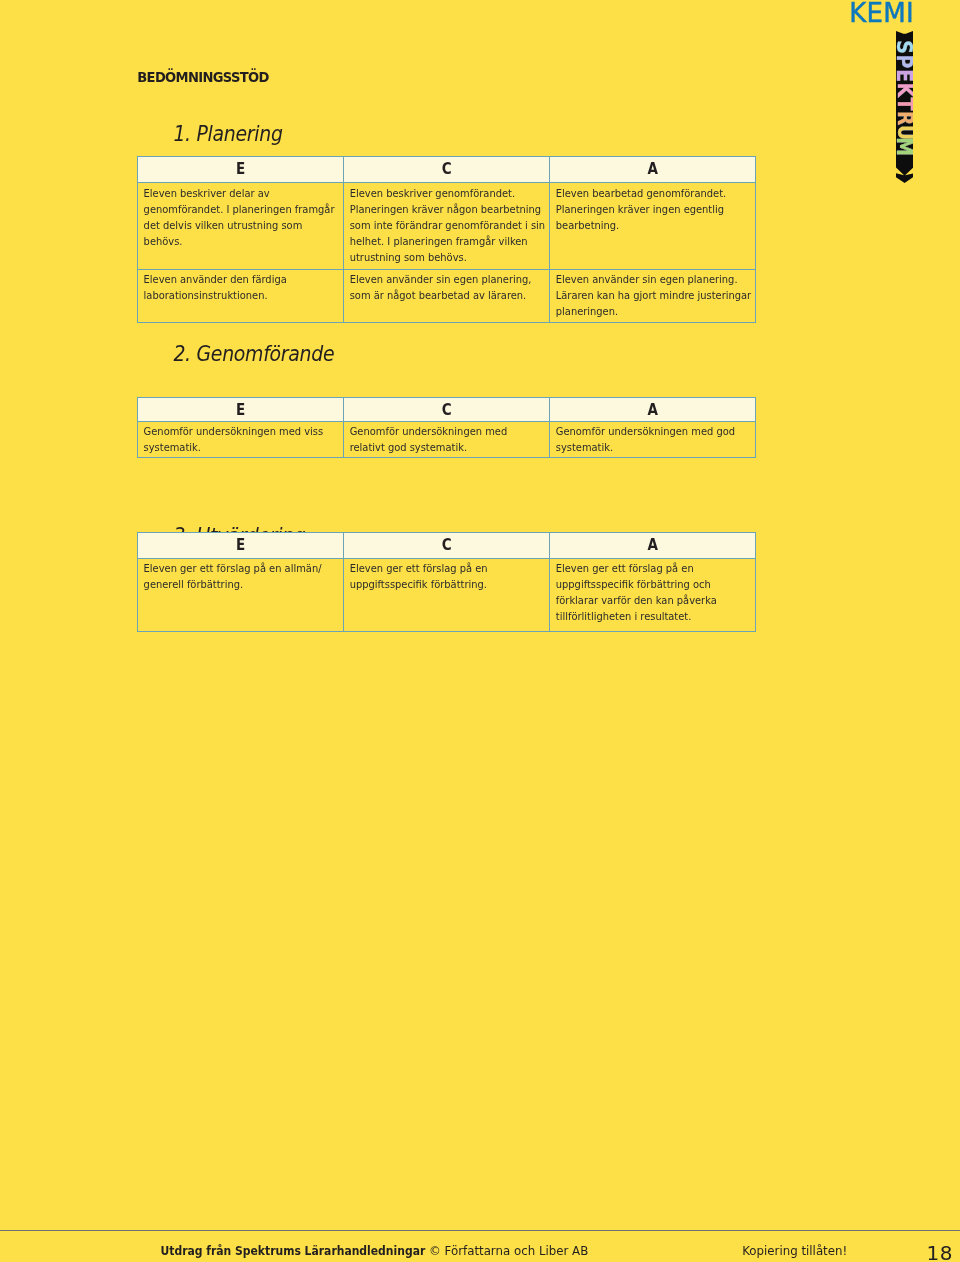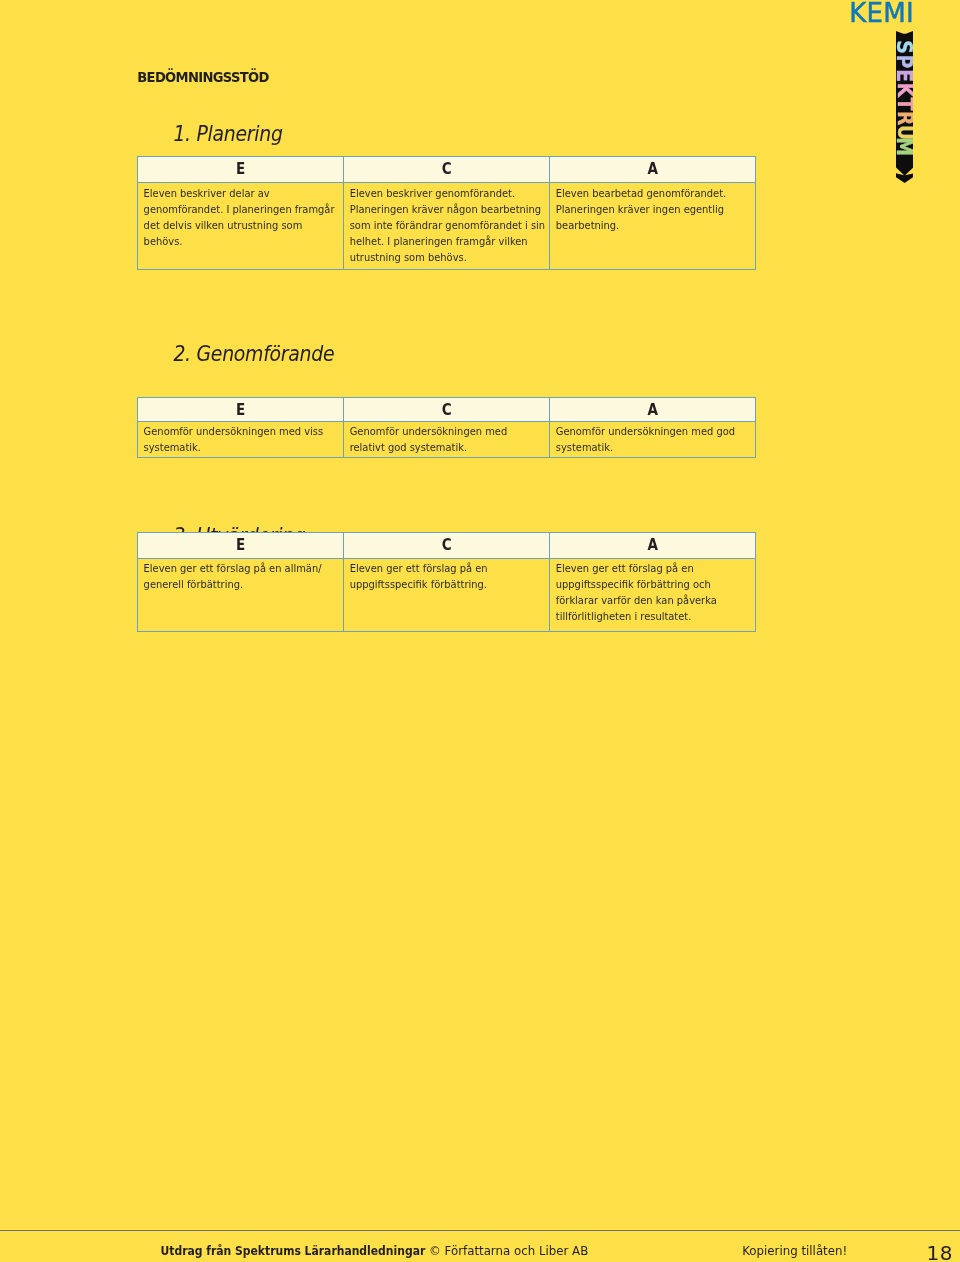--- a/index.html
+++ b/index.html
@@ -79,20 +79,25 @@
             <th class="col">C</th>
             <th class="col">A</th>
           </tr>
         </thead>
         <tbody>
           <tr style="height: 86.7px;">
             <td class="col">Eleven beskriver delar av genomförandet. I planeringen framgår det delvis vilken utrustning som behövs.</td>
             <td class="col">Eleven beskriver genomförandet. Planeringen kräver någon bearbetning som inte förändrar genomförandet i sin helhet. I planeringen framgår vilken utrustning som behövs.</td>
             <td class="col">Eleven bearbetad genomförandet. Planeringen kräver ingen egentlig bearbetning.</td>
           </tr>
+          <tr style="height: 53.5px;">
+            <td class="col">Eleven använder den färdiga laborationsinstruktionen.</td>
+            <td class="col">Eleven använder sin egen planering, som är något bearbetad av läraren.</td>
+            <td class="col">Eleven använder sin egen planering. Läraren kan ha gjort mindre justeringar planeringen.</td>
+          </tr>
         </tbody>
       </table>
       <div class="h-sec" style="top: 345px;">2. Genomförande</div>
       <table class="rub" style="top: 396.5px;">
         <thead>
           <tr style="height: 24px;">
             <th class="col">E</th>
             <th class="col">C</th>
             <th class="col">A</th>
           </tr>

